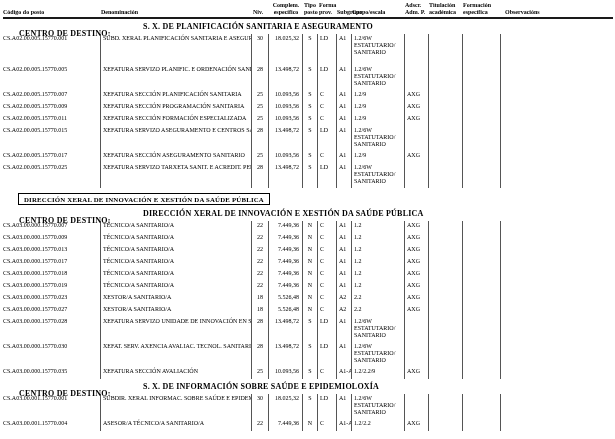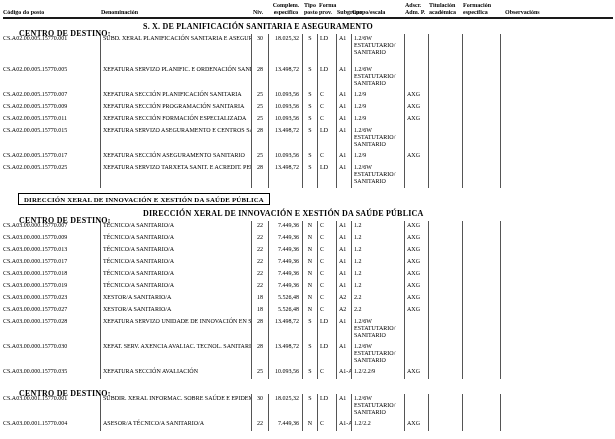--- a/index.html
+++ b/index.html
@@ -367,21 +367,21 @@
             <div class="cell c-forma">C</div>
             <div class="cell c-subgrupo">A1-A2</div>
             <div class="cell c-corpo">1.2/2.2/9</div>
             <div class="cell c-adscr">AXG</div>
             <div class="cell c-titulacion"></div>
             <div class="cell c-formacion"></div>
             <div class="cell c-observacions"></div>
           </div>
         </div></div>
       <div class="section">
-        <div class="centro"><span class="lbl">CENTRO DE DESTINO:</span></div>
+        <div class="centro"><span class="lbl">CENTRO DE DESTINO:</span><span class="ttl">S. X. DE INFORMACIÓN SOBRE SAÚDE E EPIDEMIOLOXÍA</span></div>
         <div class="rows">
           <div class="grid row tall">
             <div class="cell c-codigo">CS.A03.00.001.15770.001</div>
             <div class="cell c-denominacion">SUBDIR. XERAL INFORMAC. SOBRE SAÚDE E EPIDEMIOLOXÍA</div>
             <div class="cell c-niv">30</div>
             <div class="cell c-complem">18.025,32</div>
             <div class="cell c-tipo">S</div>
             <div class="cell c-forma">LD</div>
             <div class="cell c-subgrupo">A1</div>
             <div class="cell c-corpo">1.2/6W

